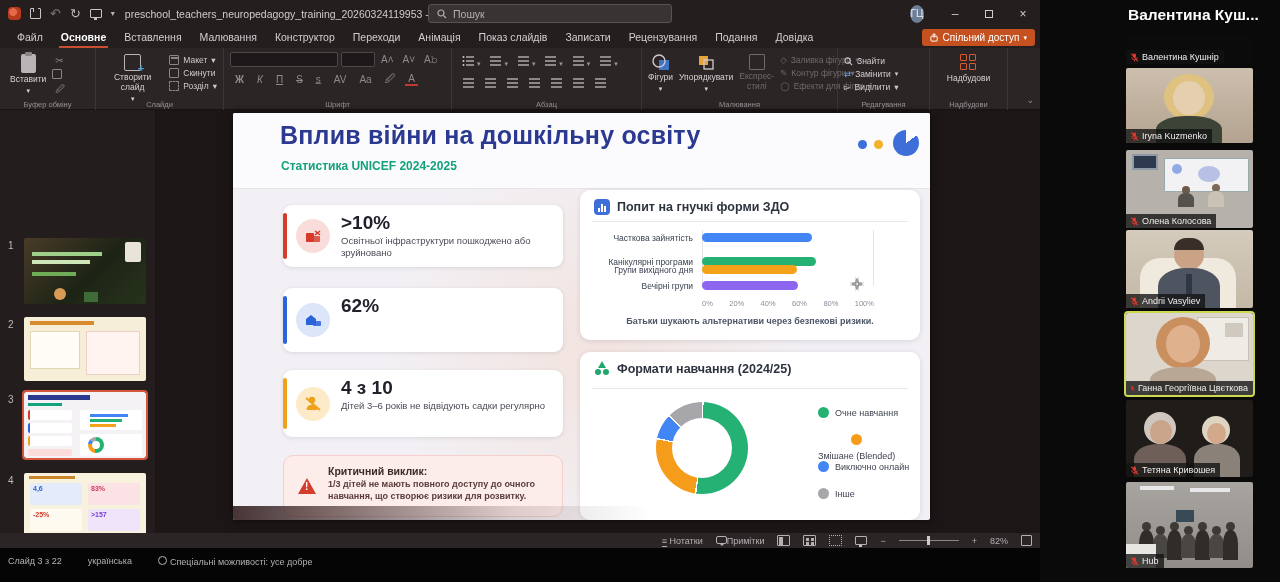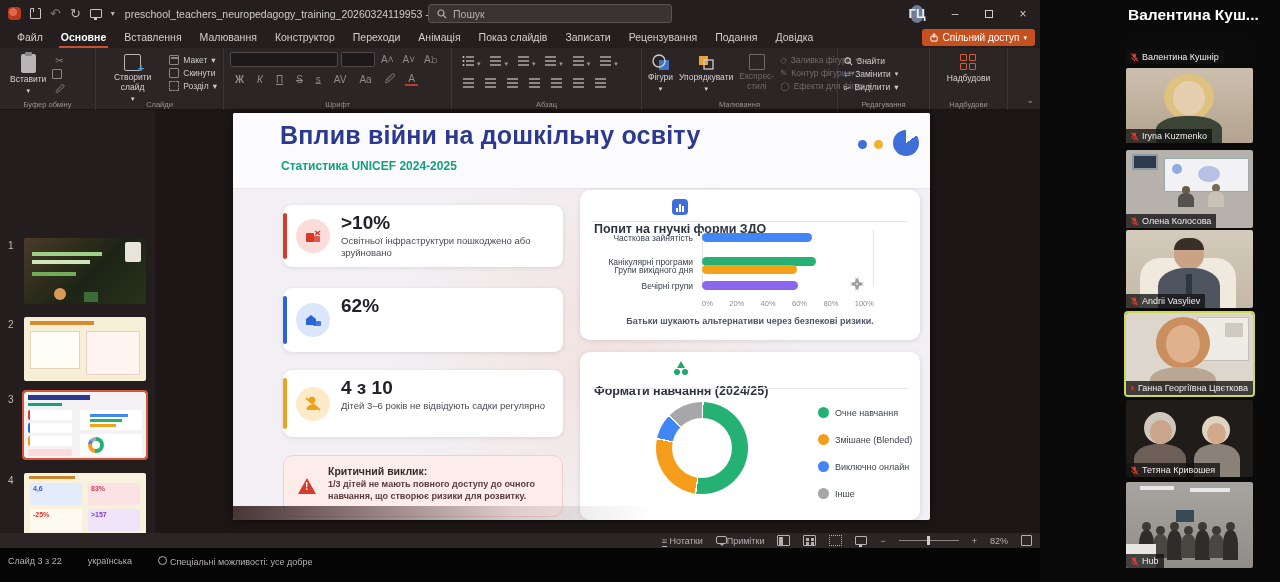--- a/index.html
+++ b/index.html
@@ -18,22 +18,22 @@
 .ppt-logo { width:13px; height:13px; border-radius:4px; background:radial-gradient(circle at 40% 40%, #e4684a 0 35%, #b83b20 36%); }
 .floppy { width:11px; height:11px; border:1.3px solid #c9c5c6; border-radius:1px; position:relative; }
 .floppy:before { content:""; position:absolute; left:2px; top:-1px; width:4px; height:4px; background:#241e1f; border-left:1.3px solid #c9c5c6; }
 .monitor { width:12px; height:9px; border:1.3px solid #c9c5c6; border-radius:1px; position:relative; }
 .monitor:after{ content:""; position:absolute; left:3px; bottom:-3px; width:3px; height:2px; background:#c9c5c6; }
 #filename { margin-left:10px; color:#cfcbcc; white-space:nowrap; font-size:10.5px; }
 #searchbox { position:absolute; left:428px; top:4px; width:244px; height:19px; background:#3a3334;
   border:1px solid #5a5354; border-radius:3px; display:flex; align-items:center; gap:6px; padding:0 8px;
   color:#b4b0b1; font-size:10.5px; }
 #tb-right { position:absolute; right:0; top:0; height:27px; display:flex; align-items:center; }
-#avatar { width:14px; height:18px; border-radius:50%; background:#6e7e96; color:#e9eef5; font-size:13px;
-  display:flex; align-items:center; justify-content:center; margin-right:14px;font-weight:bold; }
+#avatar { width:14px; height:18px; border-radius:50%; background:#6e7e96; color:#e9eef5; font-size:10px;
+  display:flex; align-items:center; justify-content:center; margin-right:14px; }
 .winbtn { width:34px; height:27px; display:flex; align-items:center; justify-content:center; color:#cfcbcc; font-size:12px; }
 .restore-ico { width:8px; height:8px; border:1.2px solid #cfcbcc; }
 
 
 #tabsrow { position:absolute; left:0; top:27px; width:1040px; height:21px; background:#241e1f; display:flex; align-items:flex-end; }
 #tabs { display:flex; padding-left:8px; }
 .tab { color:#d2cecf; font-size:10.5px; padding:3px 9px 5px; position:relative; white-space:nowrap; }
 .tab.active { color:#ffffff; font-weight:bold; }
 .tab.active:after { content:""; position:absolute; left:7px; right:7px; bottom:0; height:2px; background:#cb4f2e; }
 #share-btn { position:absolute; right:5px; top:2px; height:17px; background:#c4511f; border-radius:3px;
@@ -93,21 +93,21 @@
   border:1px solid #f4cfcb; border-radius:10px; }
 .warn-tri { position:absolute; left:14px; top:22px; width:0; height:0; border-left:9px solid transparent;
   border-right:9px solid transparent; border-bottom:16px solid #d43c2c; }
 .warn-tri:after { content:"!"; position:absolute; left:-2px; top:3px; color:#fff; font-size:10px; font-weight:bold; }
 #warn-title { position:absolute; left:44px; top:9px; font-size:10.5px; font-weight:bold; color:#3a2a2a; }
 #warn-text { position:absolute; left:44px; top:23px; right:10px; font-size:9px; font-weight:bold; color:#5b3c3c; line-height:1.3; }
 
 
 .panel { position:absolute; left:347px; width:340px; background:#fff; border-radius:10px; box-shadow:0 1px 5px rgba(40,40,60,.13); }
 .panel-head { position:absolute; left:14px; top:9px; display:flex; align-items:center; gap:7px;
-  font-size:12.5px; font-weight:bold; color:#2e3340; white-space:nowrap;flex-direction:column; }
+  font-size:12.5px; font-weight:bold; color:#2e3340; white-space:nowrap; }
 .panel-div { position:absolute; left:12px; right:12px; height:1px; background:#e8e7ec; }
 .ph-ico { width:16px; height:16px; border-radius:4px; display:flex; align-items:flex-end; justify-content:center; gap:1px; padding:3px 3px; }
 .ph-ico i { width:2px; background:#fff; display:block; }
 .tri-ico { position:relative; width:16px; height:16px; }
 .tri-ico .t { position:absolute; left:4px; top:0; width:0; height:0; border-left:4px solid transparent; border-right:4px solid transparent; border-bottom:7px solid #1ea86b; }
 .tri-ico .c1,.tri-ico .c2 { position:absolute; width:6px; height:6px; border-radius:50%; background:#1ea86b; top:8px; }
 .tri-ico .c1 { left:1px; } .tri-ico .c2 { left:9px; }
 
 .bar-row { position:absolute; left:0; height:13px; display:flex; align-items:center; width:100%; }
 .bar-label { width:122px; text-align:right; padding-right:9px; font-size:8.5px; color:#394050; white-space:nowrap; }
@@ -569,21 +569,21 @@
             </div>
             <div class="panel-div" style="top:36px"></div>
             <div id="donut" style="left: 76px; top: 50px; width: 92px; height: 92px; background: conic-gradient(rgb(255, 255, 255) 0deg, rgb(255, 255, 255) 2deg, rgb(36, 177, 115) 2deg, rgb(36, 177, 115) 187.2deg, rgb(255, 255, 255) 187.2deg, rgb(255, 255, 255) 189.2deg, rgb(245, 156, 26) 189.2deg, rgb(245, 156, 26) 280.8deg, rgb(255, 255, 255) 280.8deg, rgb(255, 255, 255) 282.8deg, rgb(66, 133, 244) 282.8deg, rgb(66, 133, 244) 313.2deg, rgb(255, 255, 255) 313.2deg, rgb(255, 255, 255) 315.2deg, rgb(166, 166, 171) 315.2deg, rgb(166, 166, 171) 360deg);">
                 <span style="position:absolute;left:16px;top:16px;width:60px;height:60px;border-radius:50%;background:#fff"></span>
               </div>
             <div id="legend-host">
                 <div class="leg-row" style="left: 238px; top: 55px;">
                   <span class="leg-dot" style="background:#24b173"></span>
                   <span>Очне навчання</span>
                 </div>
-                <div class="leg-row" style="left: 238px; top: 82px;">
+                <div class="leg-row" style="left: 238px; top: 82px; flex-direction: column;">
                   <span class="leg-dot" style="background:#f59c1a"></span>
                   <span>Змішане (Blended)</span>
                 </div>
                 <div class="leg-row" style="left: 238px; top: 109px;">
                   <span class="leg-dot" style="background:#4285f4"></span>
                   <span>Виключно онлайн</span>
                 </div>
                 <div class="leg-row" style="left: 238px; top: 136px;">
                   <span class="leg-dot" style="background:#a6a6ab"></span>
                   <span>Інше</span>

